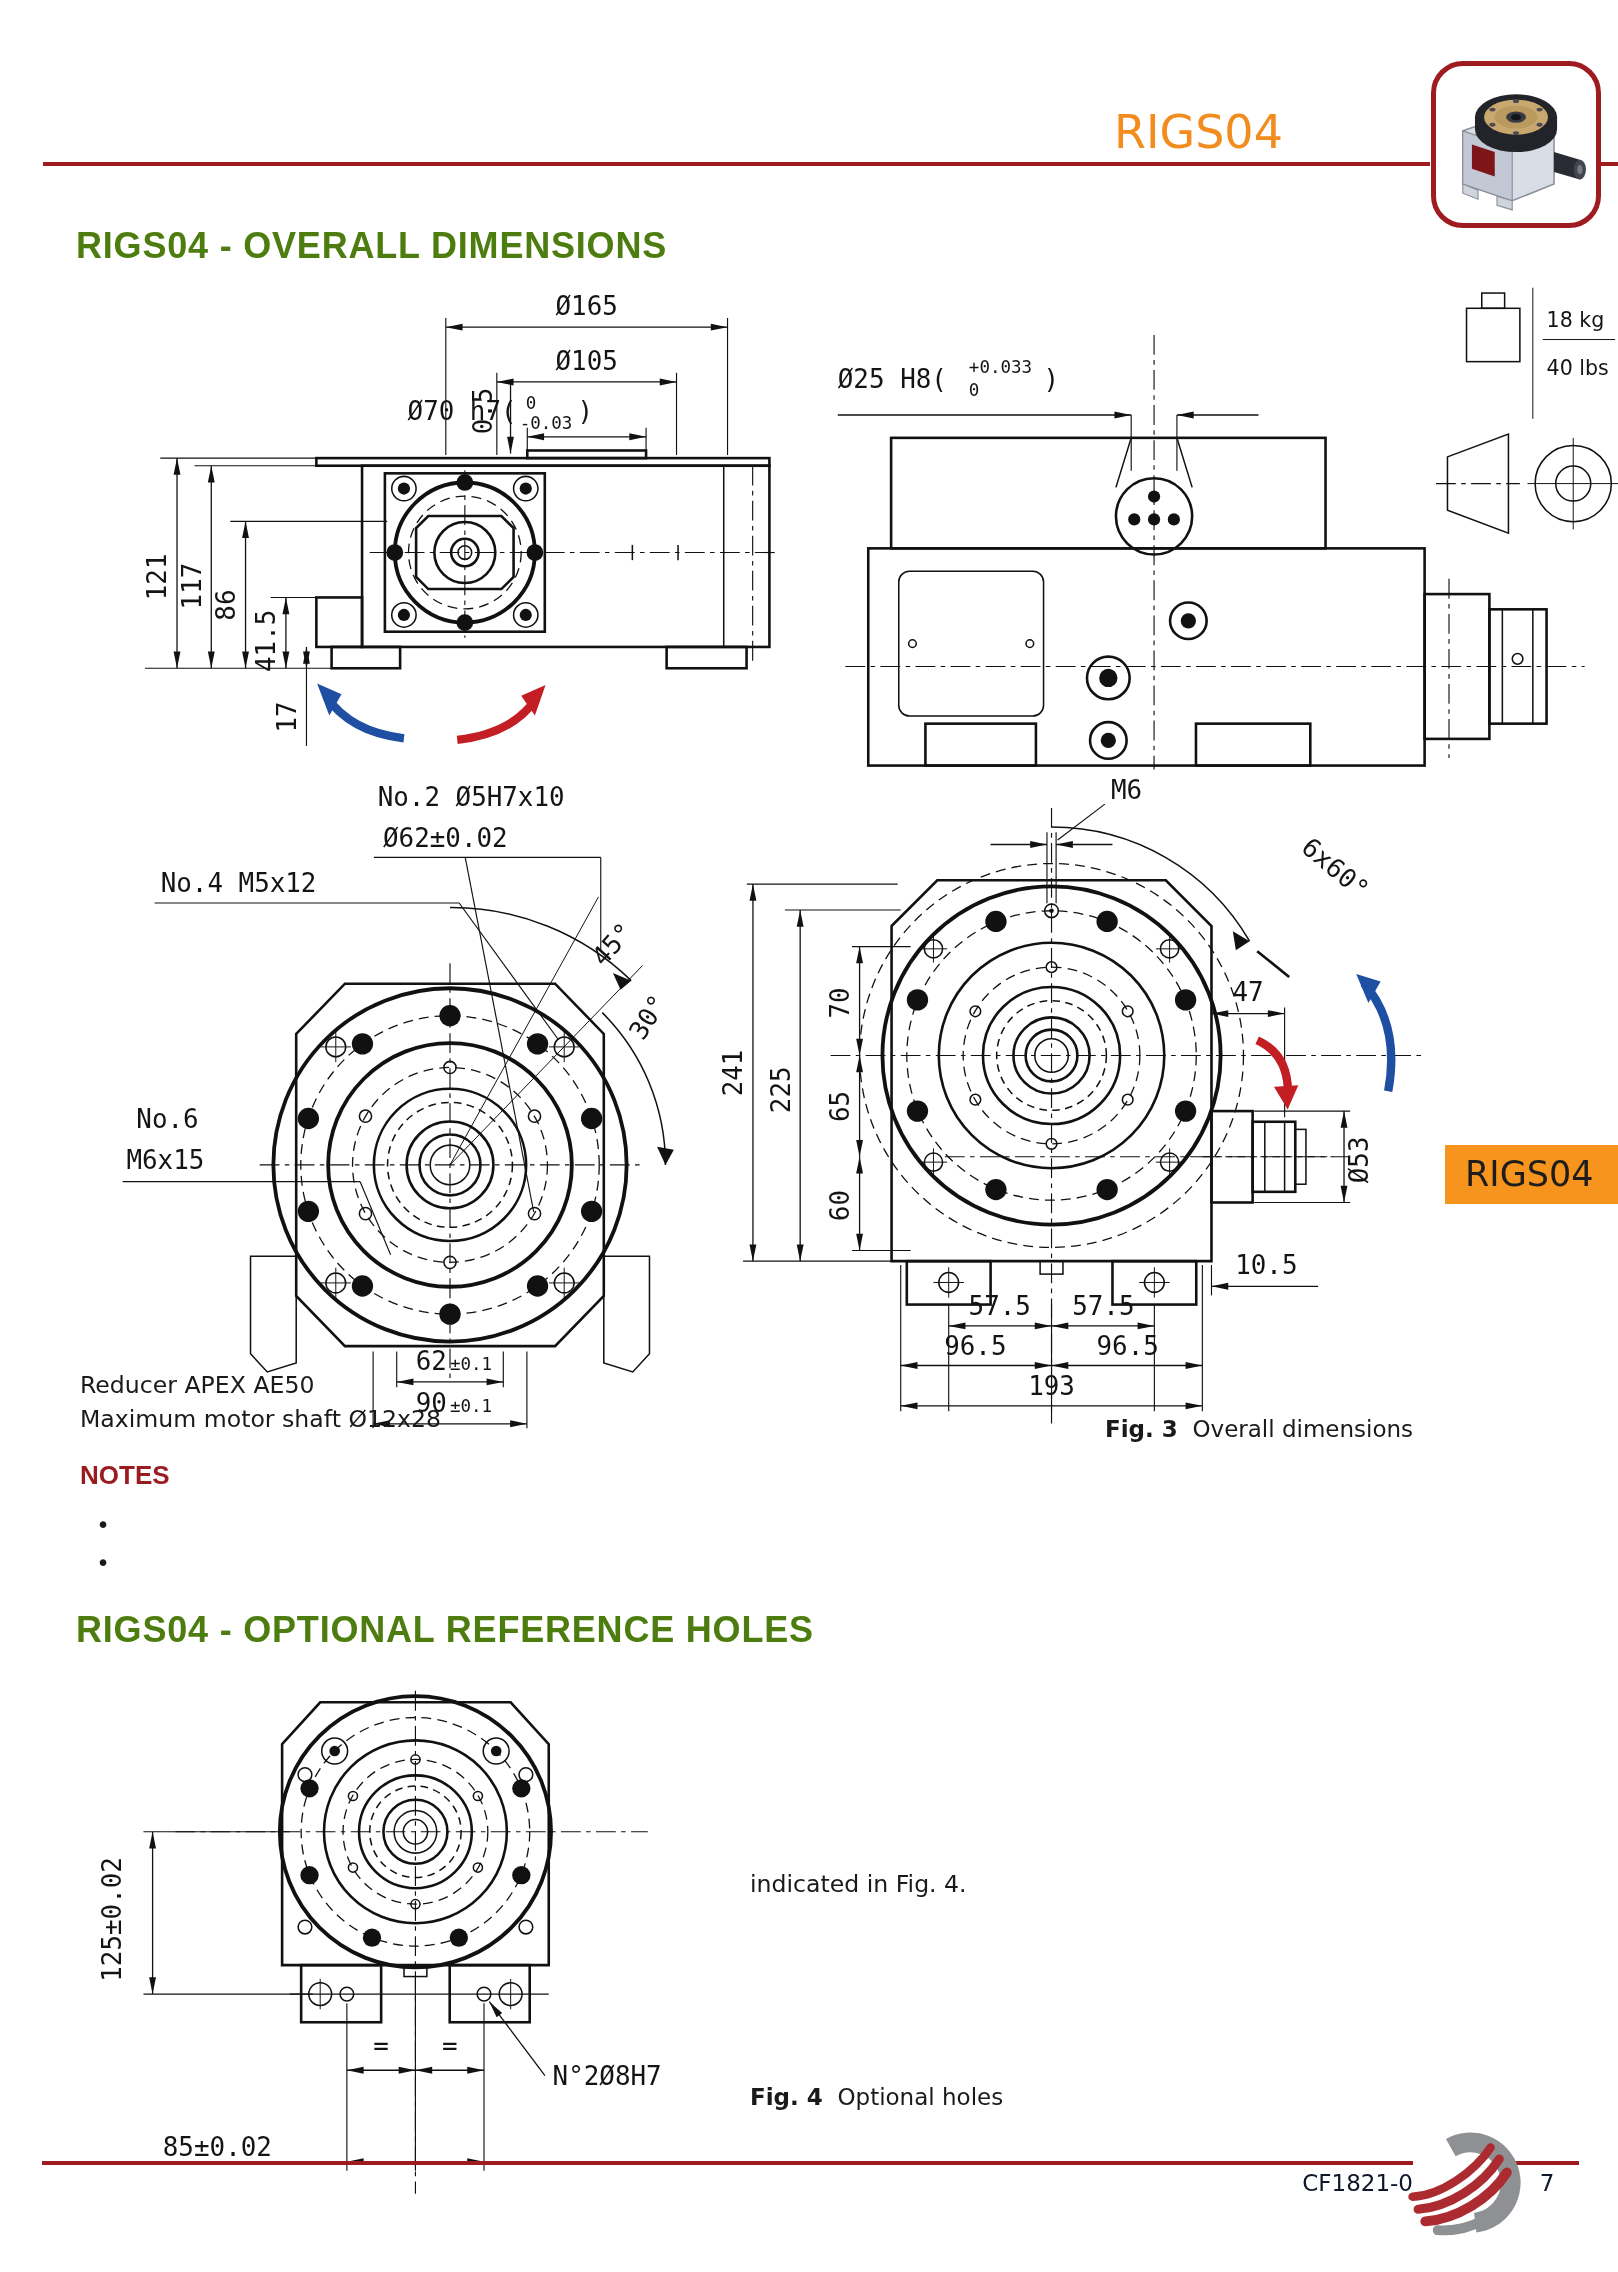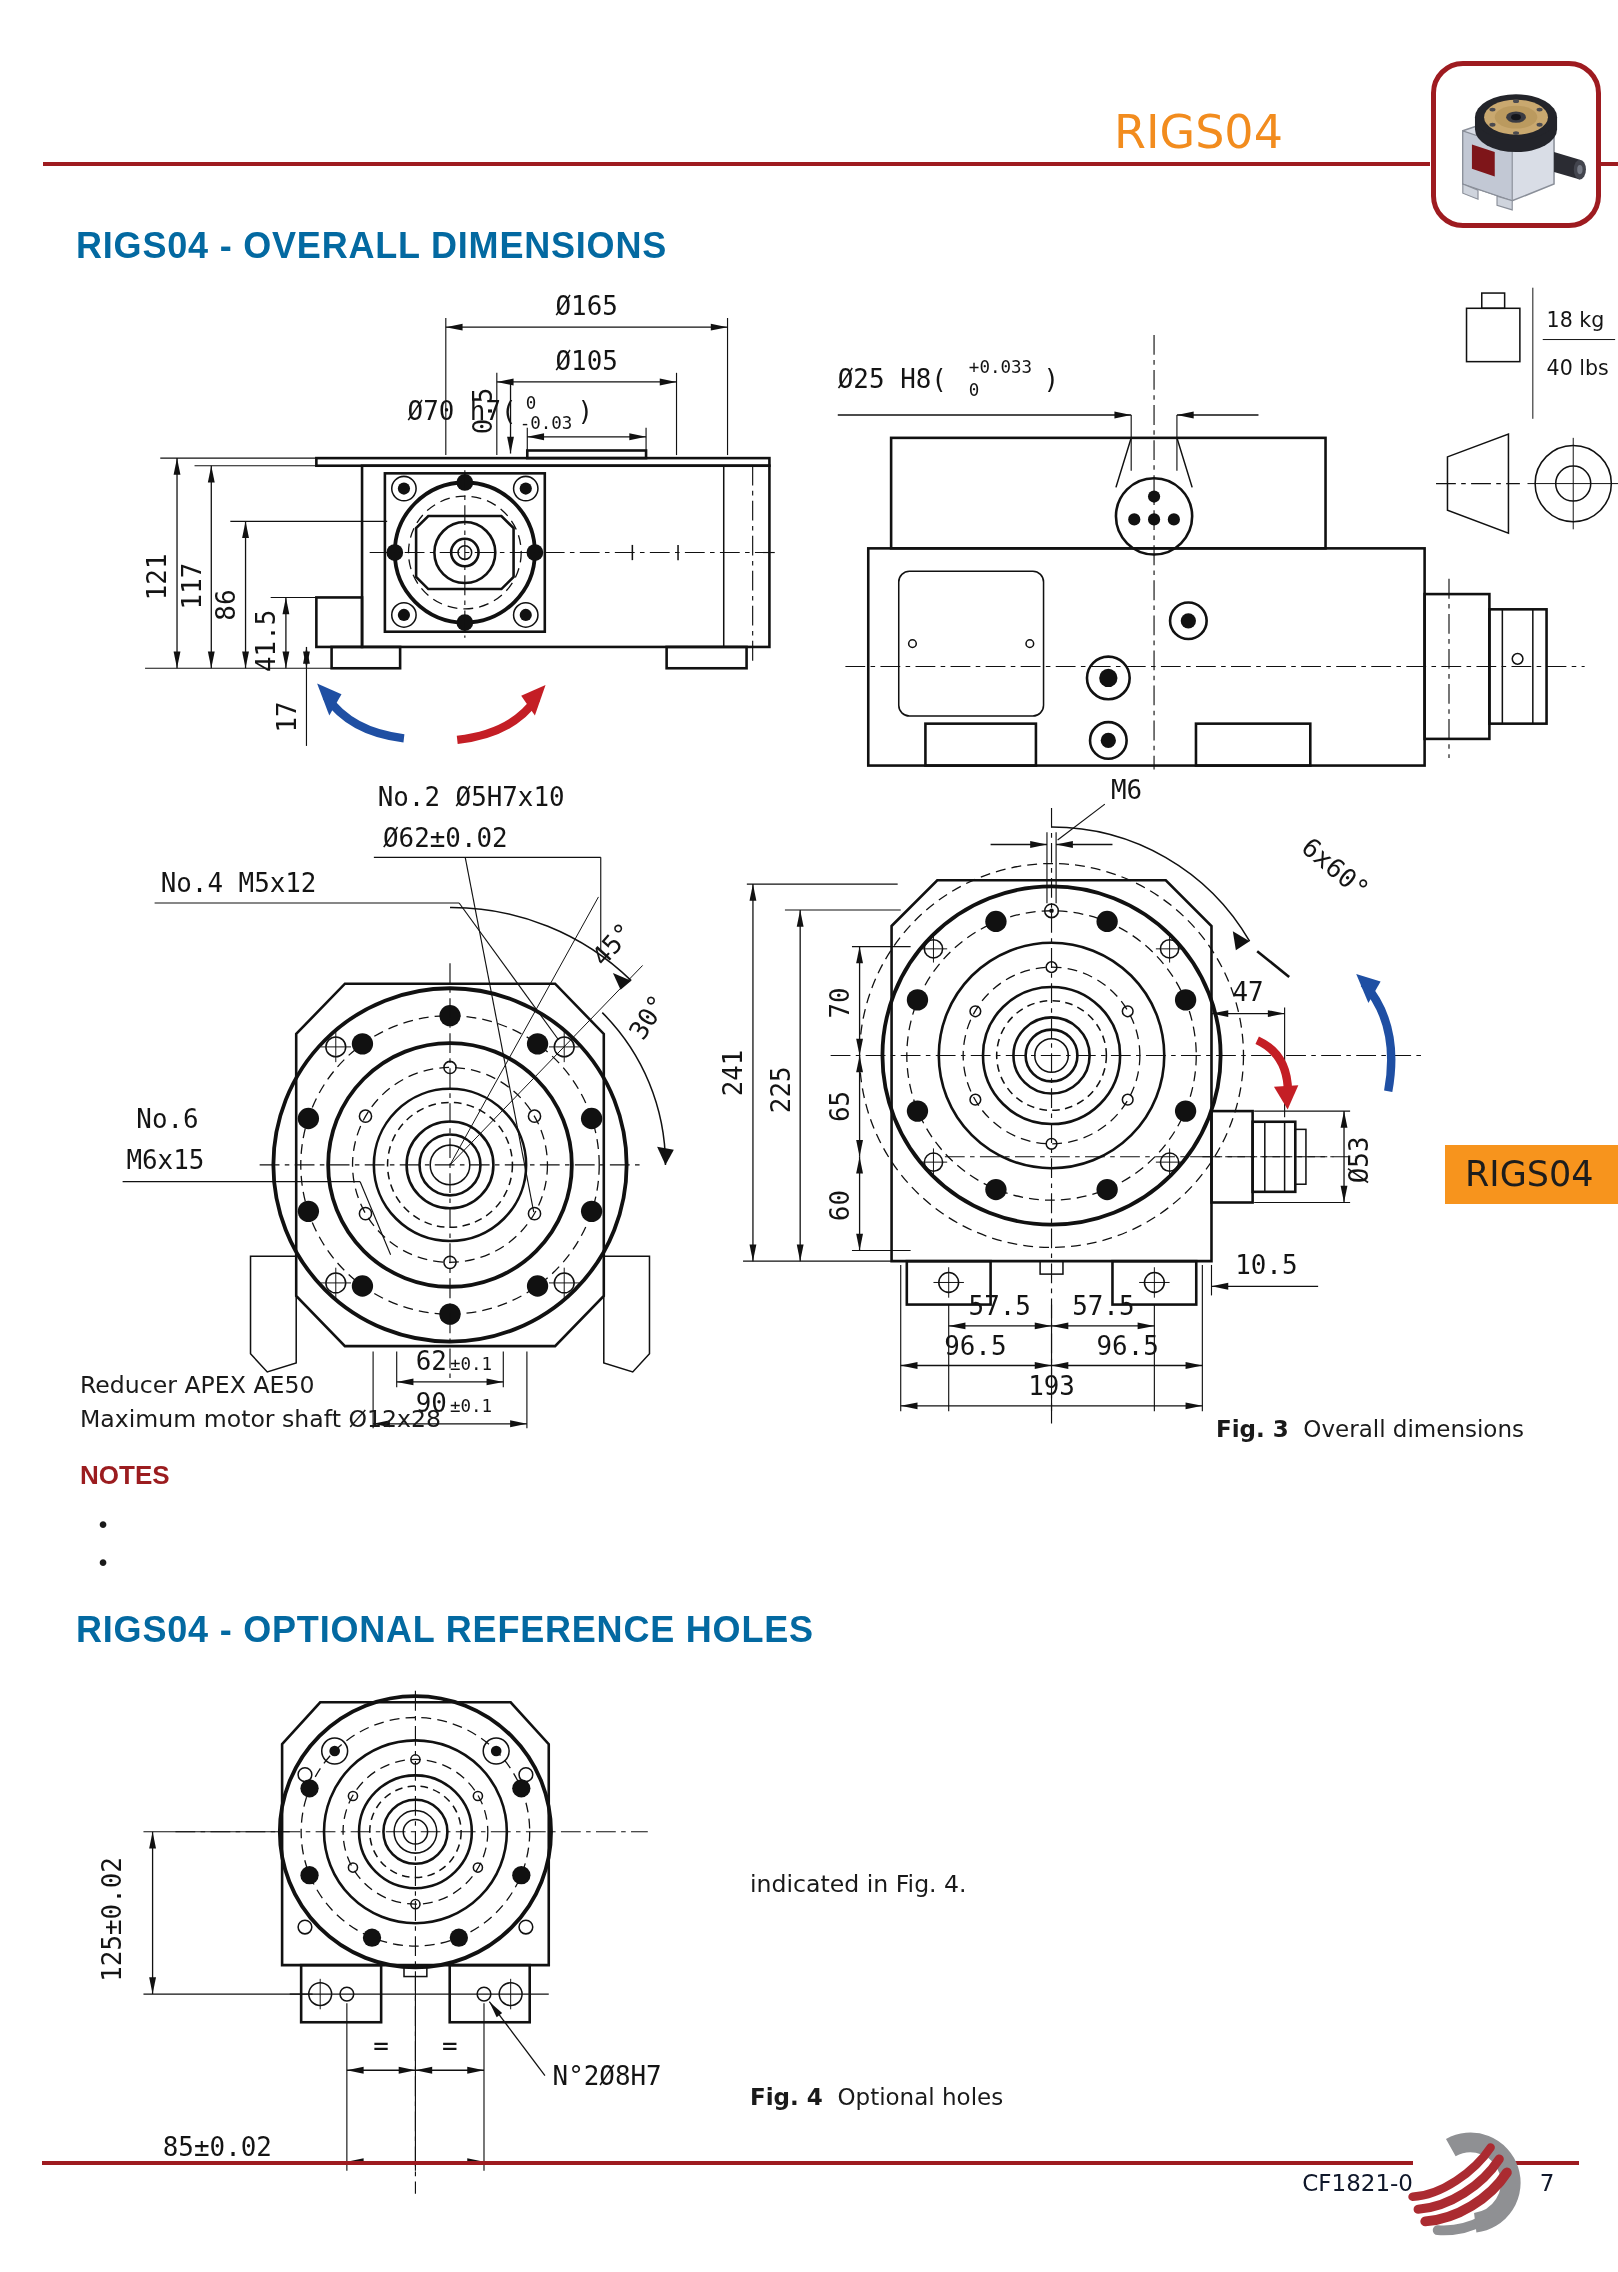--- a/index.html
+++ b/index.html
@@ -1,20 +1,20 @@
 <!DOCTYPE html>
 <html style="font-size:12.2px"><head>
 <meta charset="utf-8">
 <style>
   html,body{margin:0;padding:0}
   body{width:1619px;height:2273px;background:#fff;position:relative;overflow:hidden;
        font-family:"DejaVu Sans","Liberation Sans",sans-serif;color:#1a1a1a}
   .abs{position:absolute}
   .rule{background:#9E1B20;height:3.8px}
-  .h-orange{color:#0369a1;font-family:"Liberation Sans",sans-serif;font-weight:bold;
+  .h-orange{color:#4d7c0f;font-family:"Liberation Sans",sans-serif;font-weight:bold;
             font-size:36px;letter-spacing:0.8px;white-space:nowrap}
   .doc-title{color:#F28C1E;font-size:46px;font-family:"DejaVu Sans",sans-serif;white-space:nowrap}
   .body-text{font-size:23.6px;line-height:1.45}
   .notes-h{color:#9B1C1F;font-weight:bold;font-size:26px;font-family:"Liberation Sans",sans-serif}
   .bullet-row{display:flex;font-size:23px;margin-bottom:12.2px}
   .bullet-dot{width:46px;text-align:center;flex:0 0 46px}
   .figcap b{font-weight:bold}
   .figcap{font-size:23px}
   .side-tab{background:#F7941D;color:#1d1d1d;font-size:35px;line-height:59px;
             padding-left:20px;font-family:"DejaVu Sans",sans-serif}
@@ -469,21 +469,21 @@
     <polygon points="0,0 -22,4.5 -22,-4.5" transform="translate(628,792) rotate(0)" fill="#111"></polygon>
     <polygon points="0,0 -22,4.5 -22,-4.5" transform="translate(430,792) rotate(180)" fill="#111"></polygon>
     <polygon points="0,0 -22,4.5 -22,-4.5" transform="translate(628,845) rotate(0)" fill="#111"></polygon>
     <polygon points="0,0 -22,4.5 -22,-4.5" transform="translate(232,845) rotate(180)" fill="#111"></polygon>
   </svg>
 
 <div class="abs side-tab" style="left:1445px;top:1145px;width:174px;height:59px">RIGS04</div>
 
 <div class="abs body-text" style="left:80px;top:1368px">Reducer APEX AE50</div>
 <div class="abs body-text" style="left:80px;top:1402px">Maximum motor shaft Ø12x28</div>
-<div class="abs figcap" style="left:1105px;top:1416px;width:419px;text-align:right">
+<div class="abs figcap" style="left:1105px;top:1416px;width:419px;">
   <b>Fig. 3</b>&nbsp;&nbsp;<span>Overall dimensions</span>
 </div>
 
 <div class="abs notes-h" style="left:80px;top:1460px">NOTES</div>
 <div class="abs" style="left:80px;top:1512px;width:1486px">
   <div class="bullet-row">
     <span class="bullet-dot">•</span>
   </div>
   <div class="bullet-row">
     <span class="bullet-dot">•</span>

